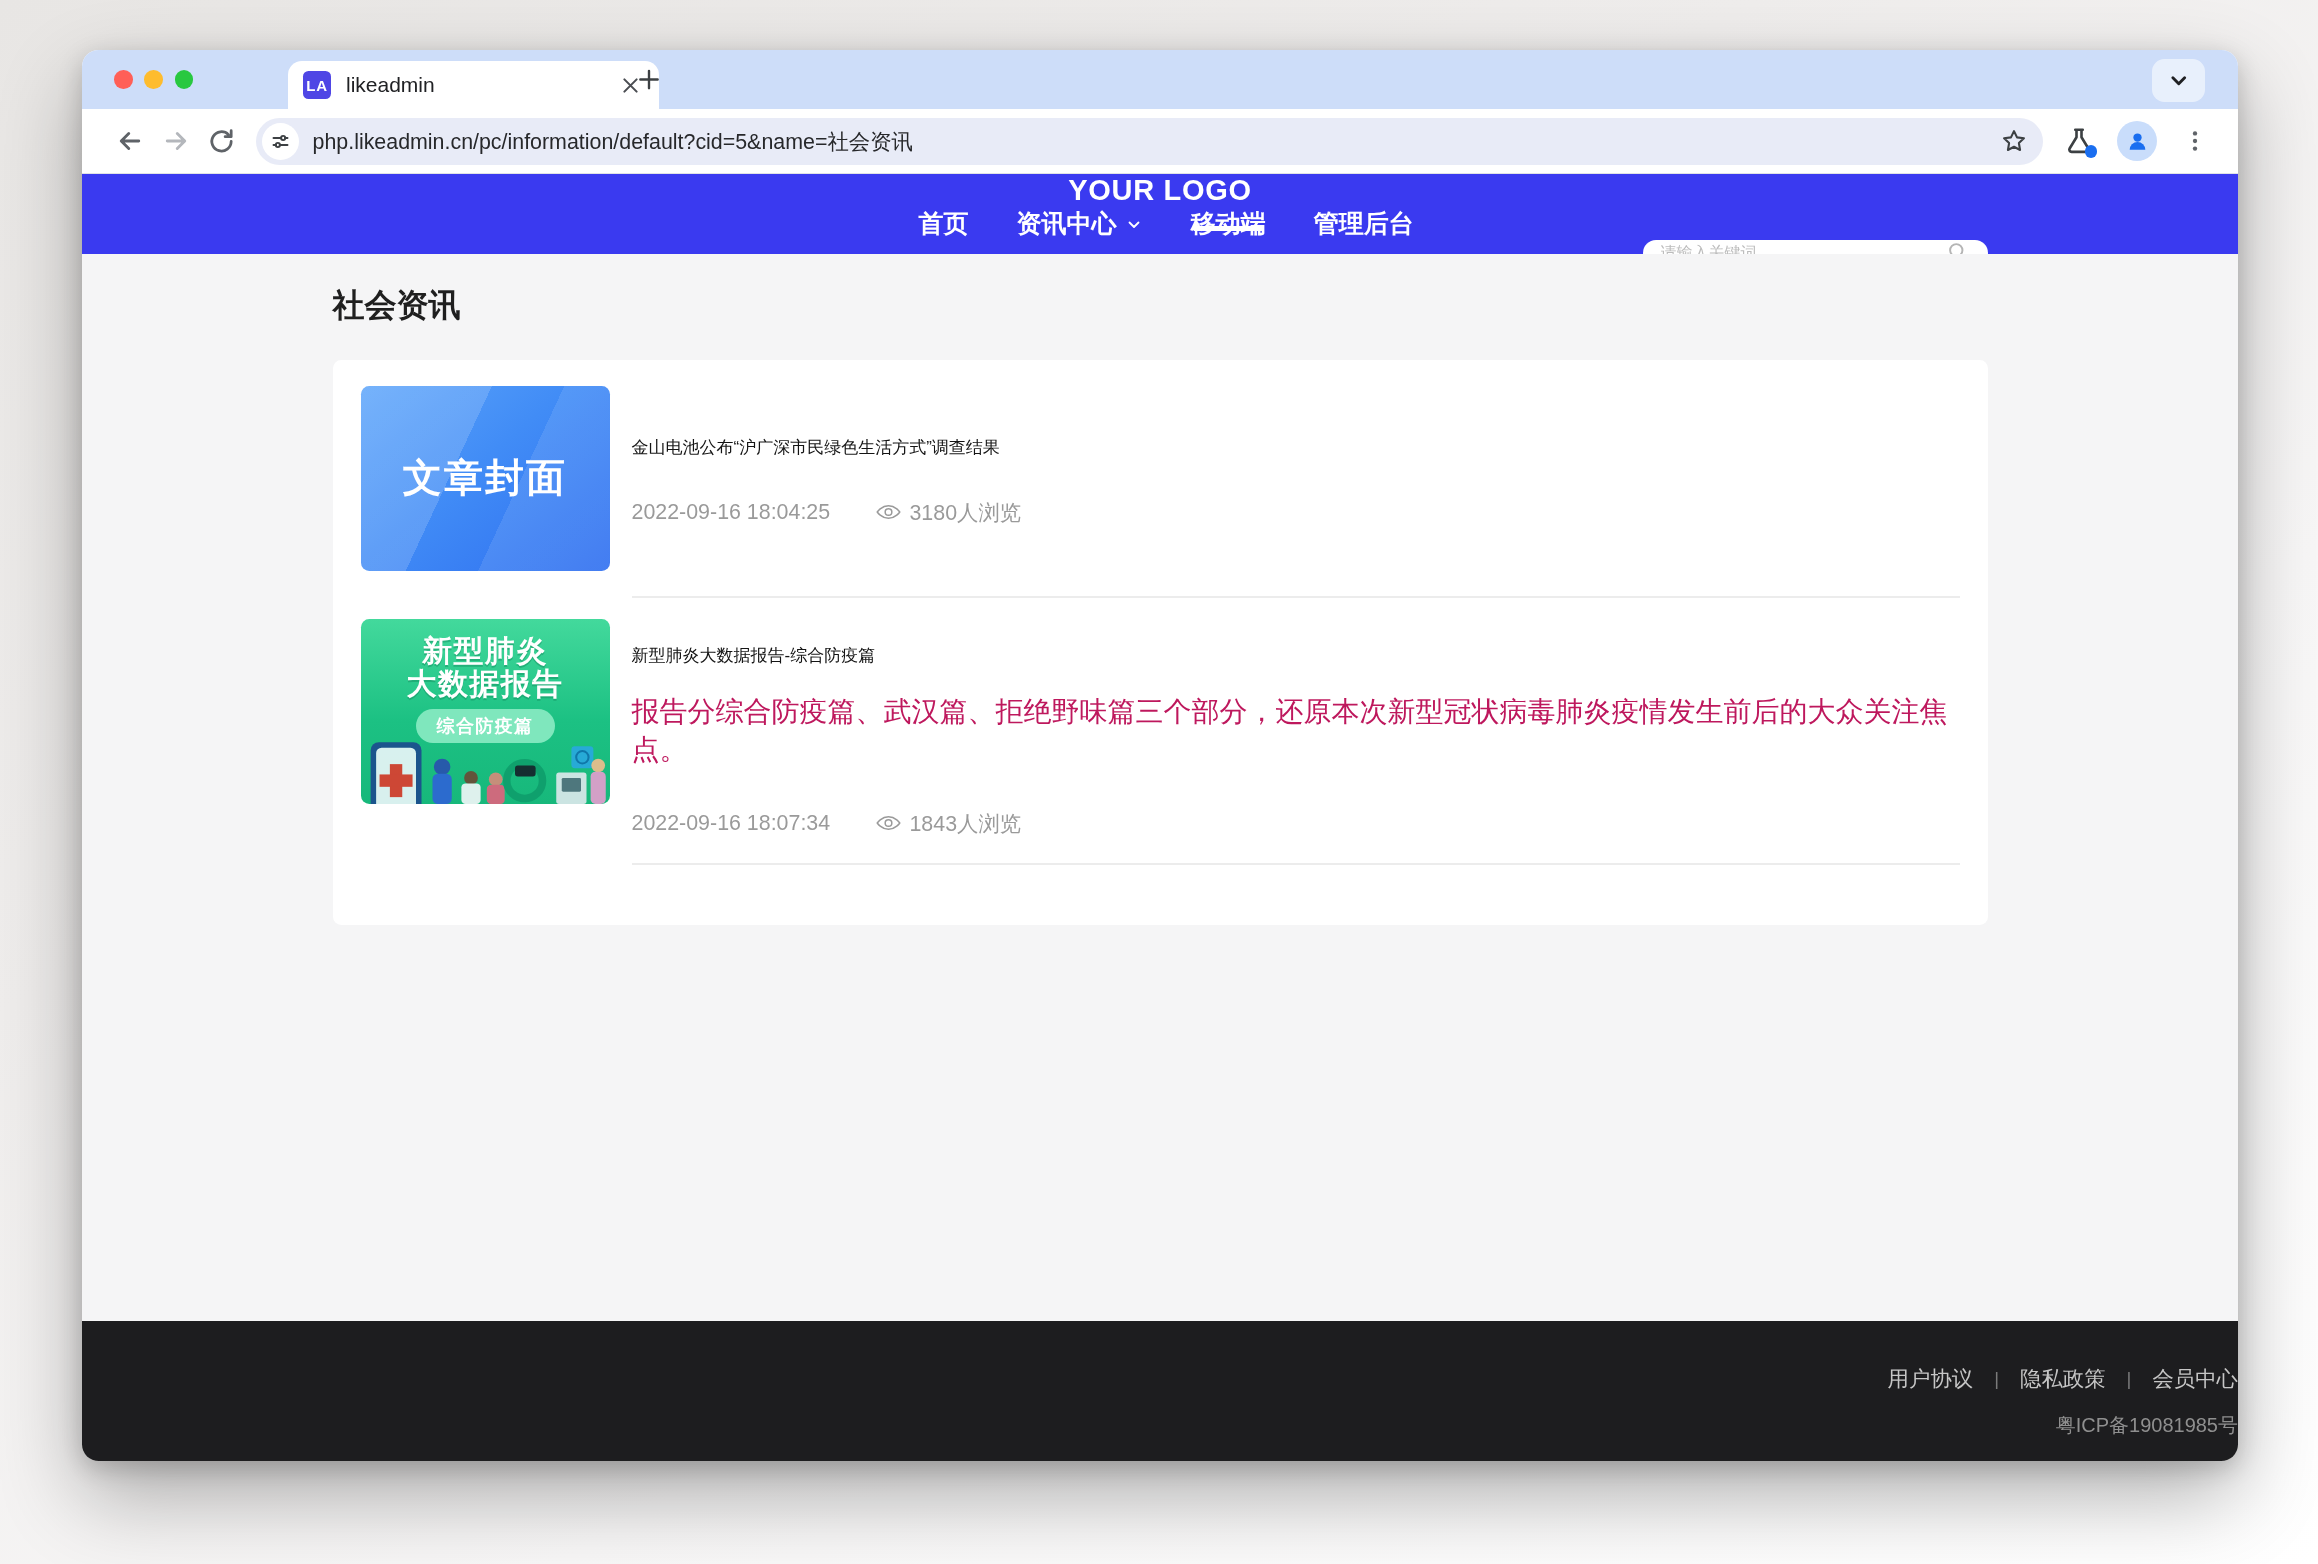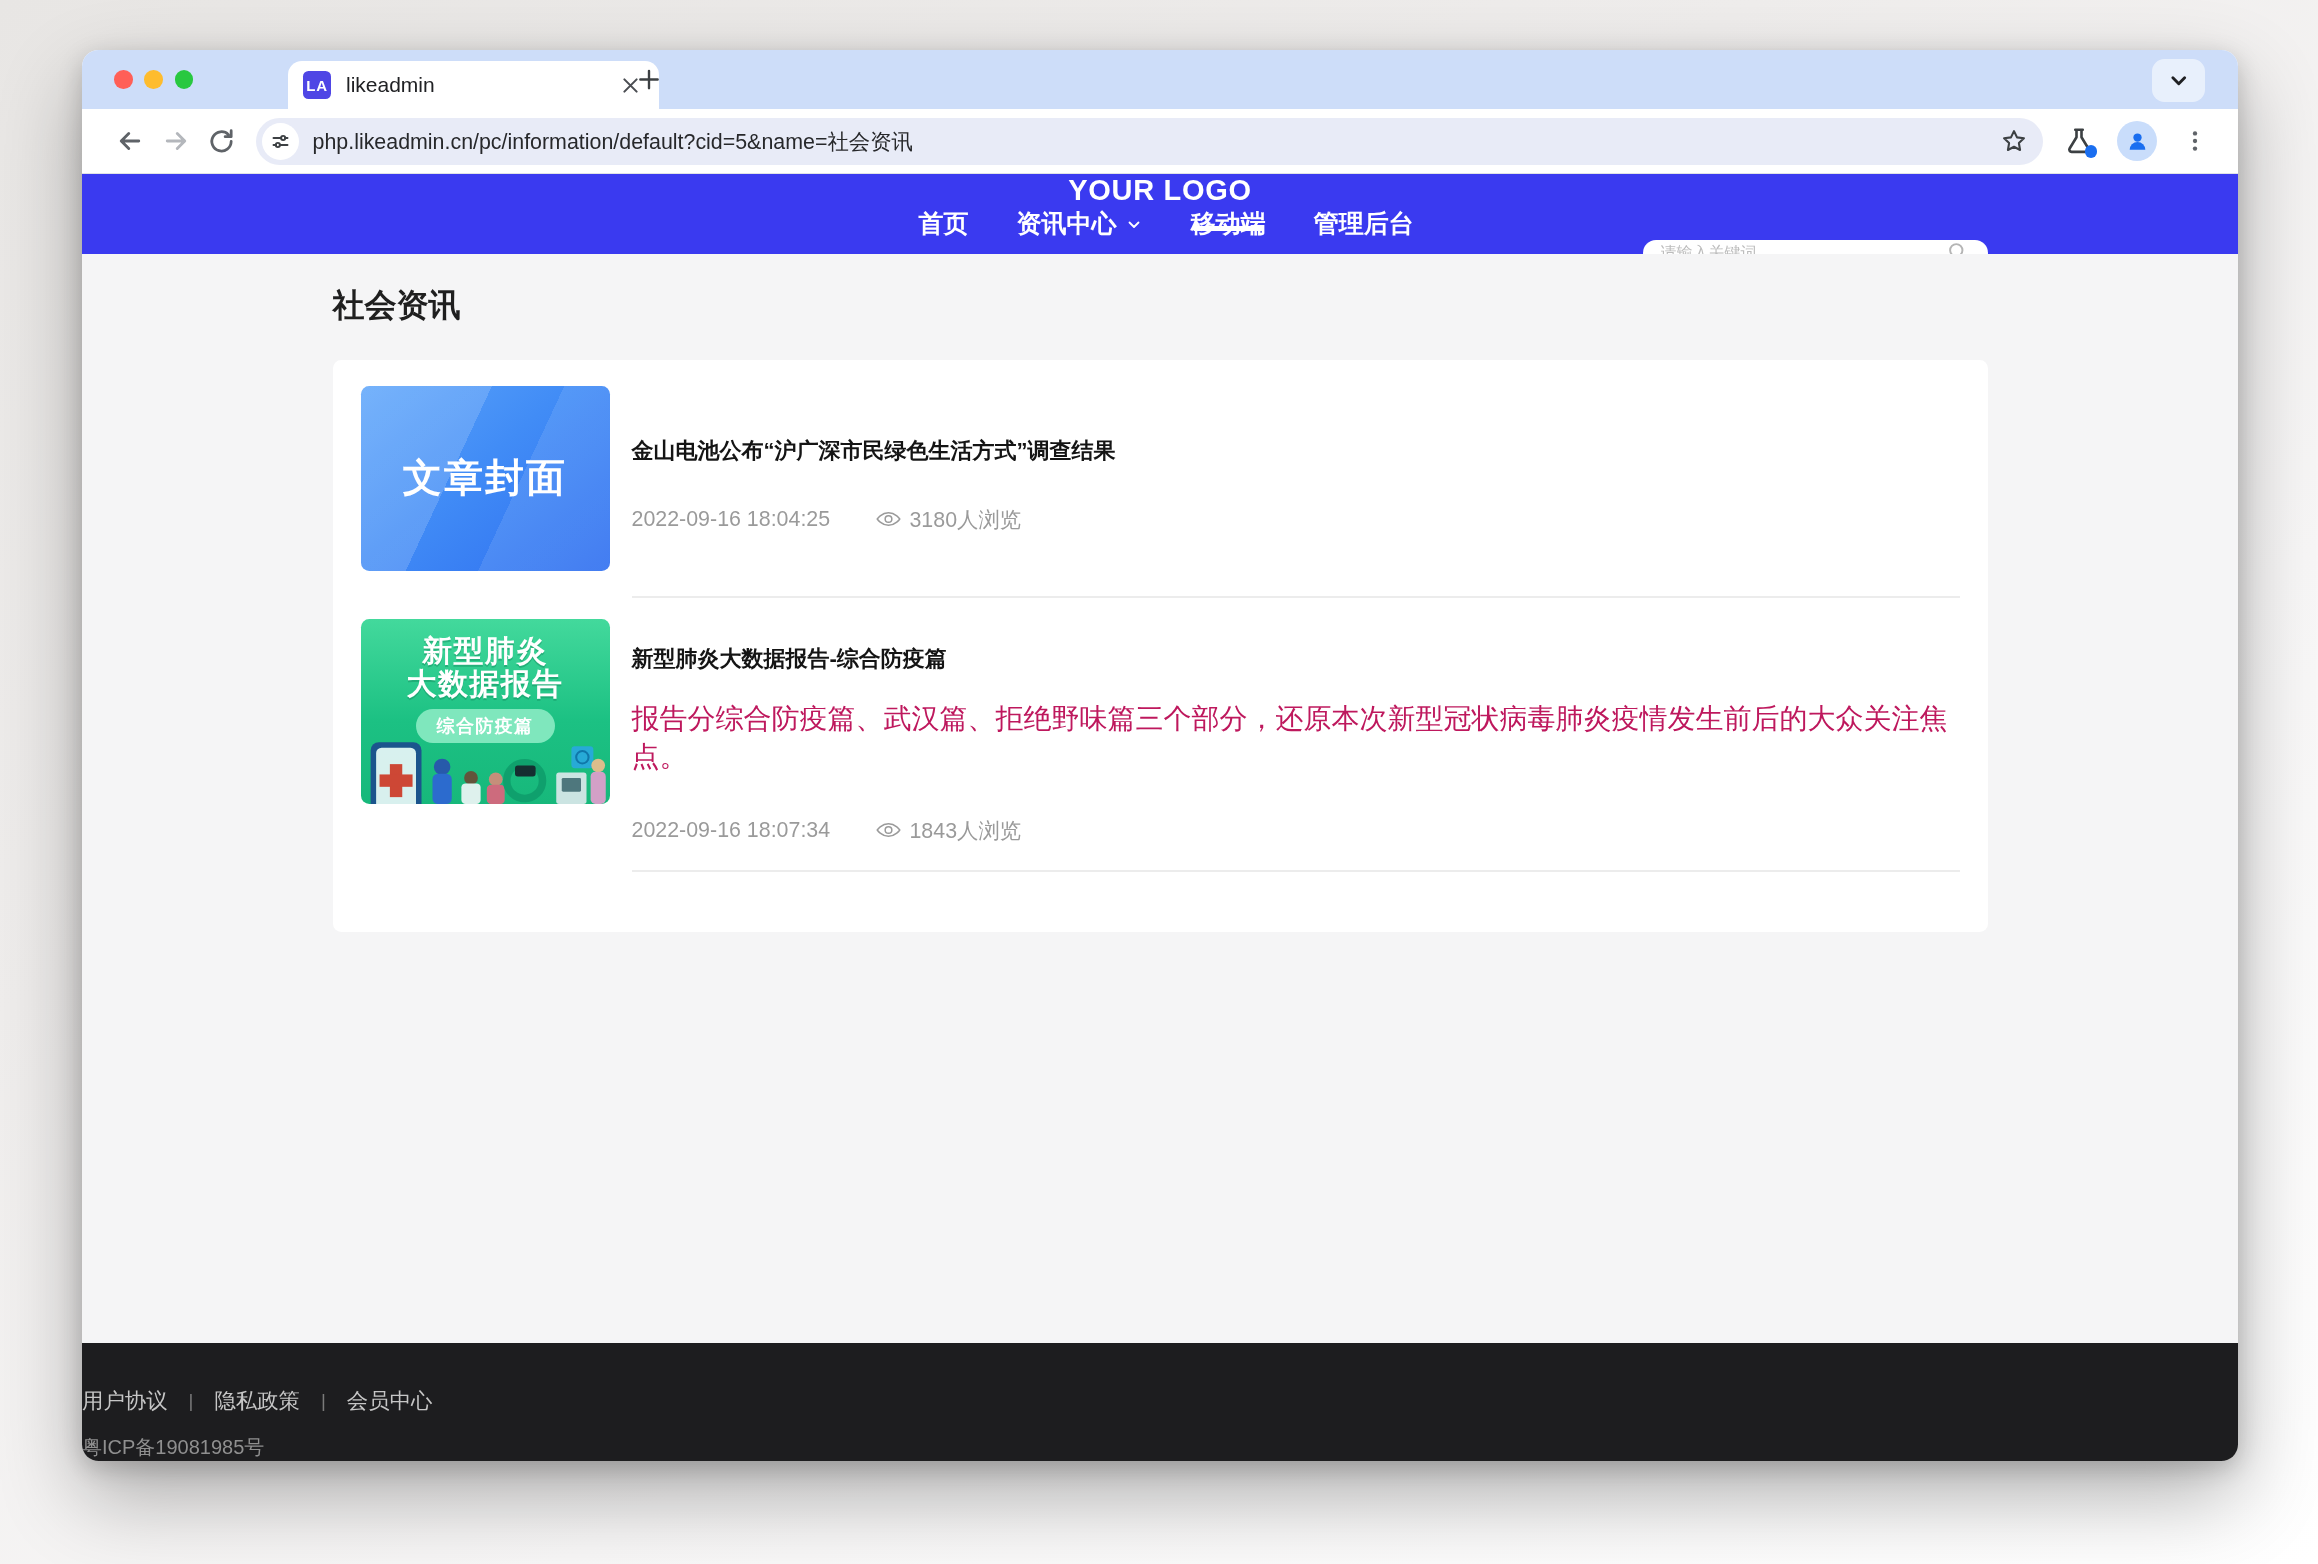--- a/index.html
+++ b/index.html
@@ -82,30 +82,30 @@
     display:flex;flex-direction:column;align-items:center;}
   .c2-line{color:#fff;font-size:30px;font-weight:800;line-height:1.12;letter-spacing:1.4px;
     text-shadow:0 2.1px 0 rgba(17,140,94,.45);position:relative;z-index:2;}
   .c2-line.first{margin-top:15px;}
   .c2-badge{margin-top:8.3px;background:var(--badge-bg);color:#fff;font-weight:700;font-size:18px;
     padding:4.8px 21px;border-radius:21px;position:relative;z-index:2;letter-spacing:1.4px;}
   .c2-art{position:absolute;left:0;right:0;bottom:0;height:66px;z-index:1;}
   .info{margin-left:22px;flex:1;display:flex;flex-direction:column;min-width:0;}
   .info1{padding-top:50px;}
   .info2{padding-top:25px;}
-  .a-title{font-size:22px;font-weight:700;color:#141414;}
+  .a-title{font-size:17px;font-weight:400;color:#141414;}
   .a-desc{margin-top:26px;font-size:28px;color:#be185d;}
   .meta{display:flex;align-items:center;color:#9a9a9a;font-size:21.4px;}
   .info1 .meta{margin-top:39px;align-items:center;}
   .info2 .meta{margin-top:40px;}
   .meta .eye{margin-left:46px;display:flex;align-items:center;}
   .meta .views{margin-left:8.3px;}
   .divider{height:1.4px;background:#ececec;margin:25.6px 0 21px 271px;}
   
-  .footer{height:118px;background:var(--footer-bg);flex-shrink:0;display:flex;flex-direction:column;align-items:flex-start;}
+  .footer{height:140px;background:var(--footer-bg);flex-shrink:0;display:flex;flex-direction:column;align-items:flex-end;}
   .f-links{margin-top:43px;display:flex;align-items:center;font-size:21.4px;color:#c6c6c6;}
   .f-link{cursor:pointer;}
   .f-sep{margin:0 21px;color:#7a7a7a;font-size:18.7px;}
   .f-icp{margin-top:19.3px;font-size:20px;color:#8f8f8f;}
 </style>
 </head>
 <body>
 
 <div class="window">
 

